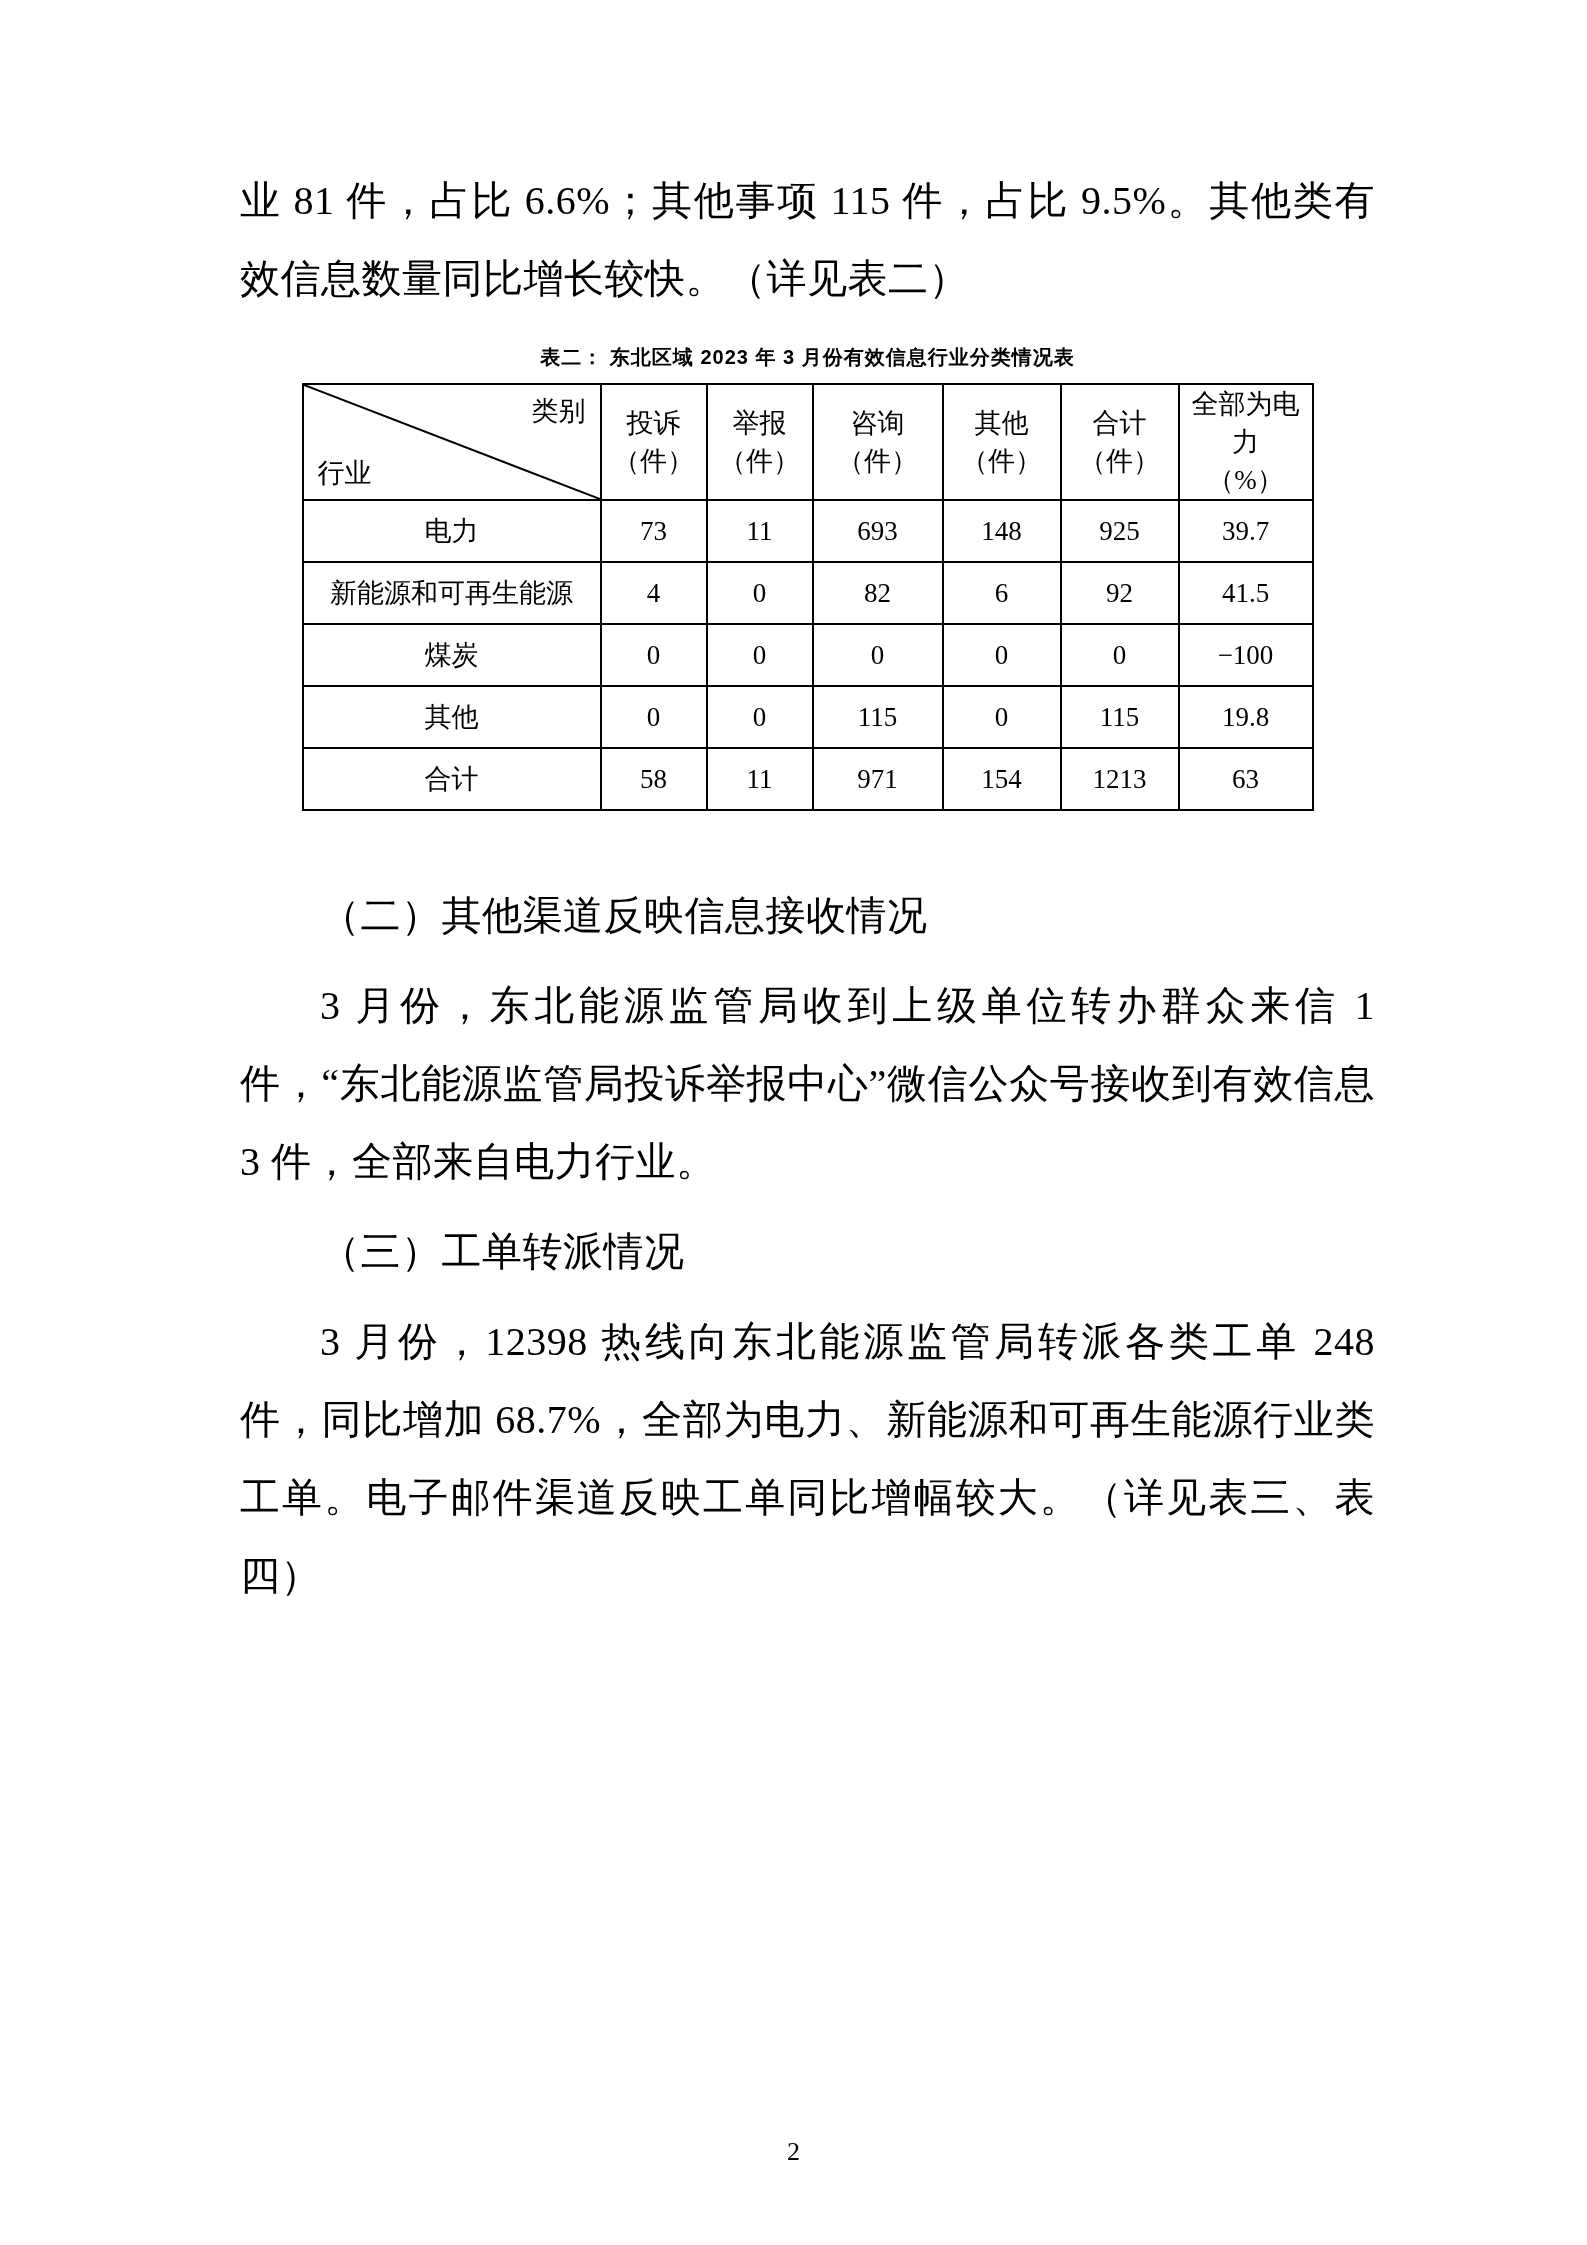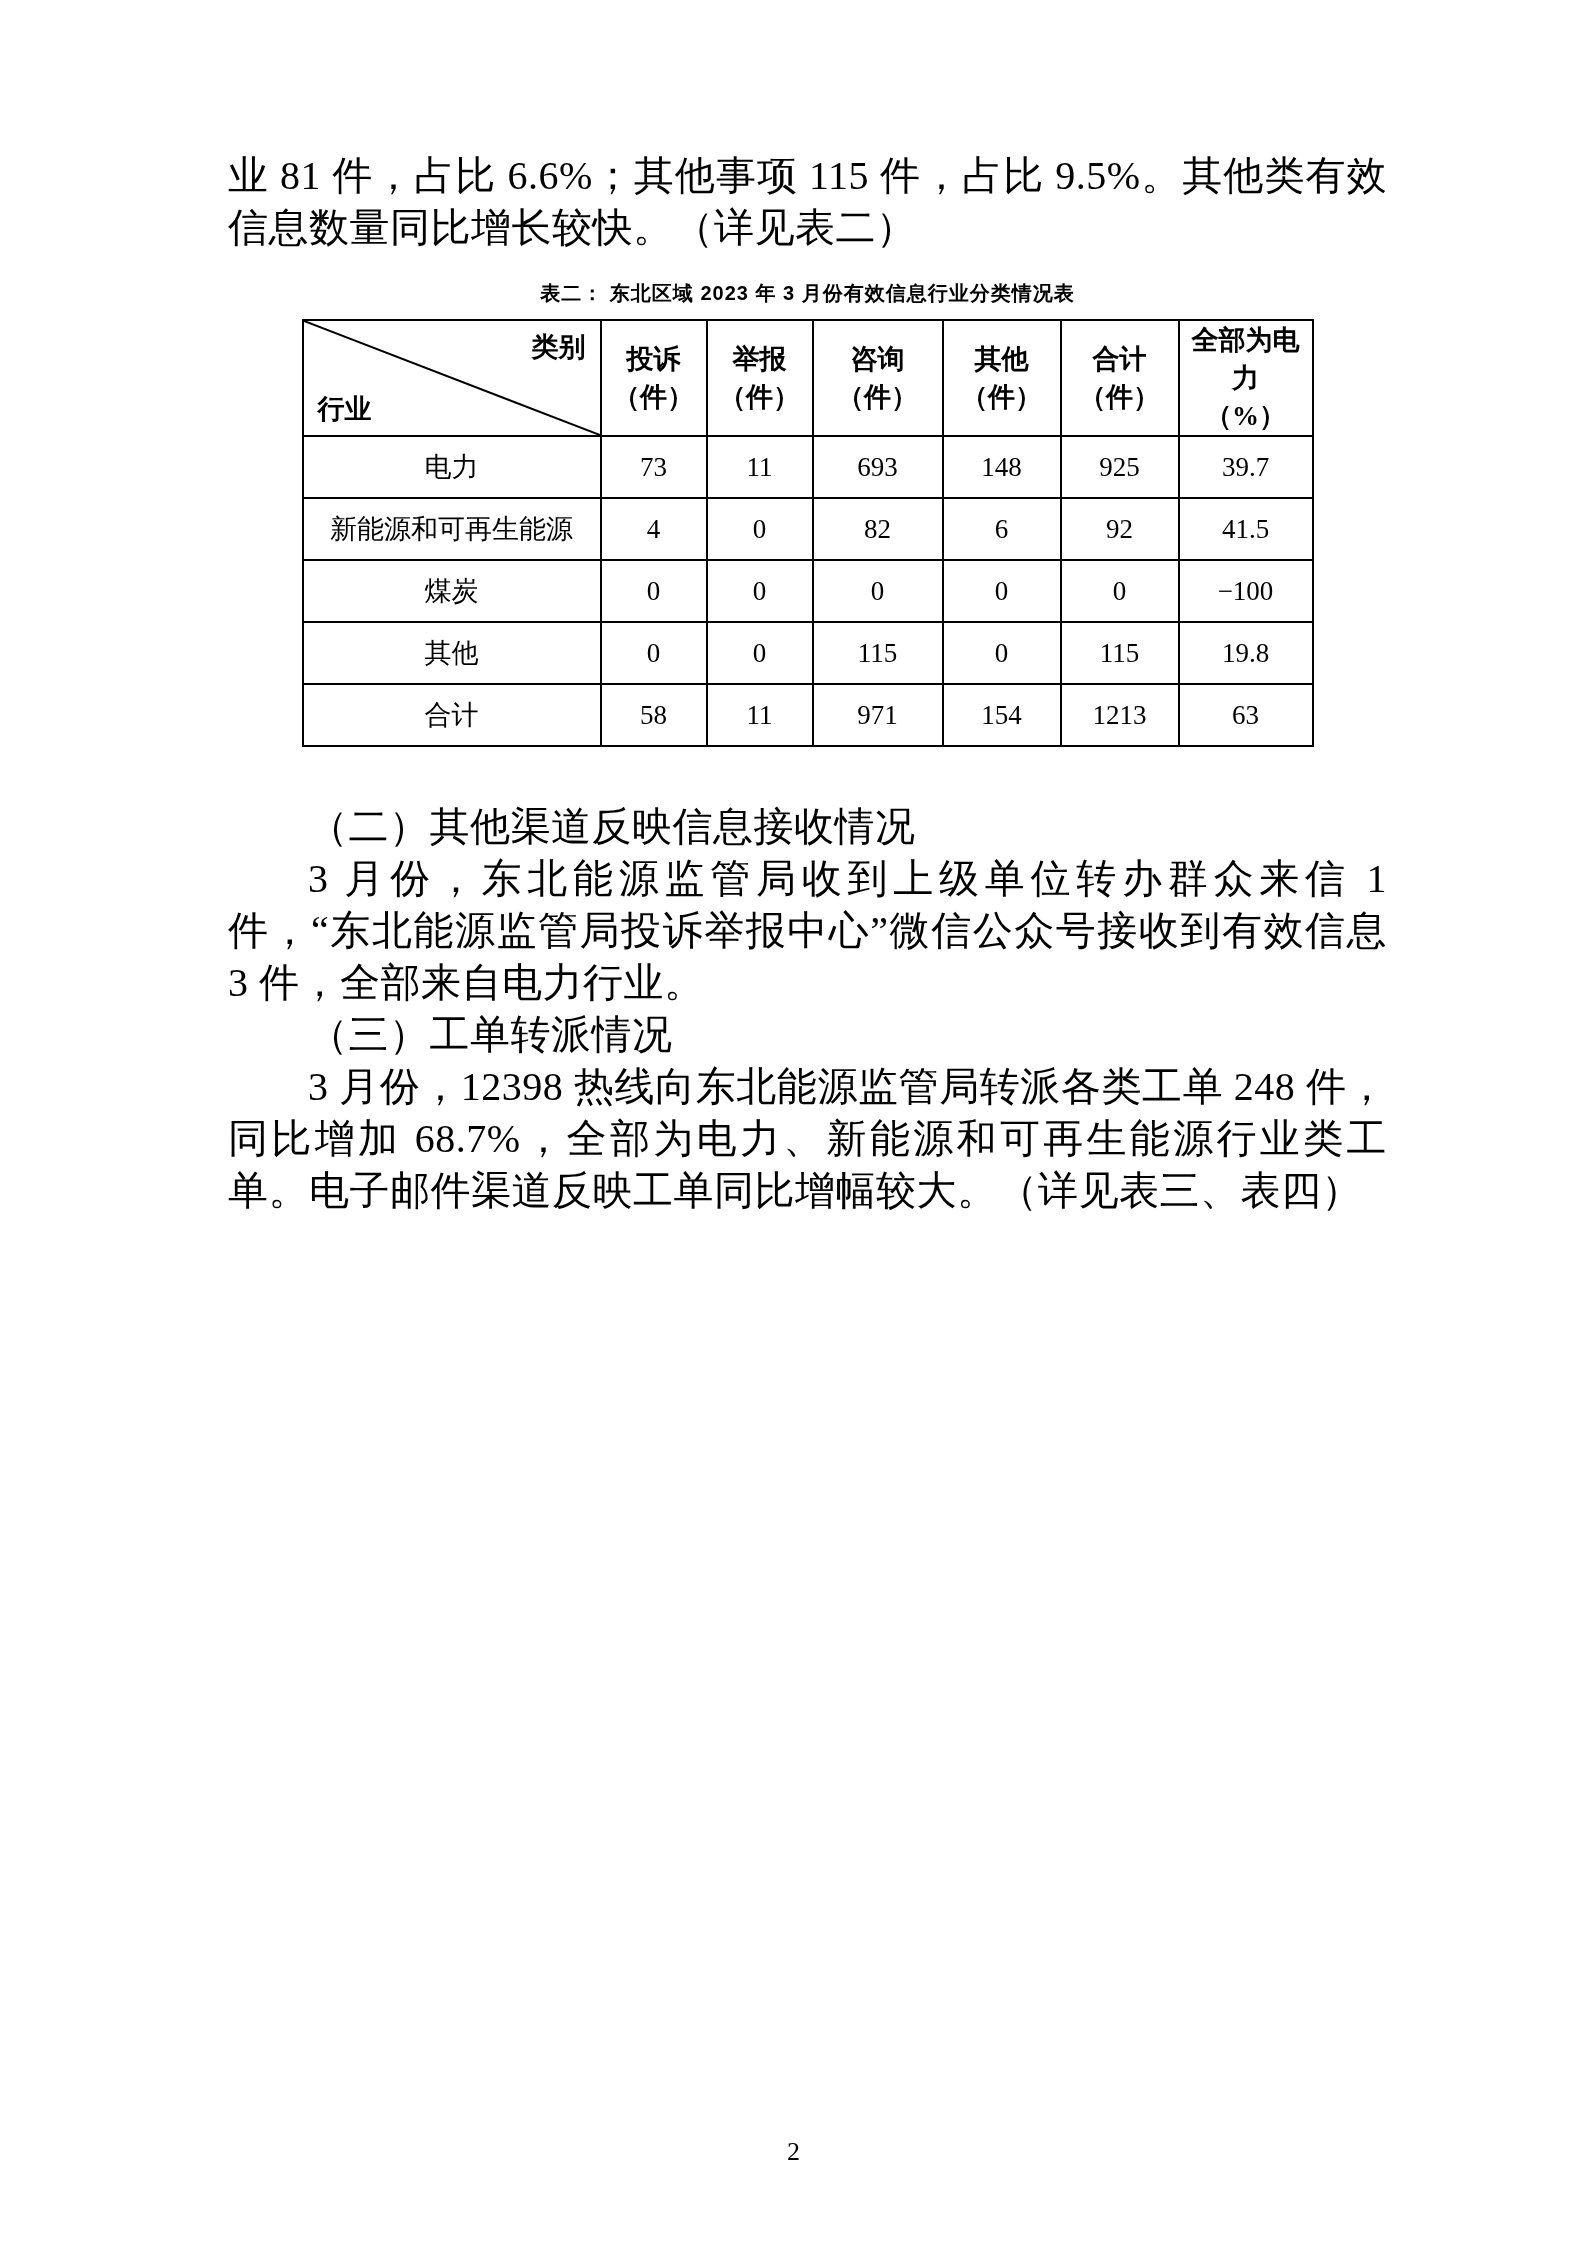--- a/index.html
+++ b/index.html
@@ -18,22 +18,22 @@
   .page {
     position: absolute;
     left: 0; top: 0;
     width: 1587px;
     height: 2245px;
     box-sizing: border-box;
     padding: 150px 200px 60px 228px;
   }
   p.body-text {
     font-size: 40px;
-    line-height: 52px;
-    margin: 0;
+    line-height: 78px;
+    margin: 12px;
     text-align: justify;
     text-justify: inter-ideograph;
     letter-spacing: 0.5px;
   }
   p.indent2 {
     text-indent: 80px;
   }
   .table-caption {
     text-align: center;
     font-size: 20px;
@@ -51,21 +51,21 @@
   table.data-table td, table.data-table th {
     border: 2px solid #000;
     text-align: center;
     vertical-align: middle;
     font-size: 27px;
     font-family: "Liberation Serif", "DejaVu Serif", serif;
     padding: 0;
     height: 60px;
   }
   table.data-table th {
-    font-weight: bold;
+    font-weight: normal;
   }
   .corner-cell {
     position: relative;
     height: 112px !important;
     padding: 0 !important;
   }
   .corner-cell .diag {
     position: absolute;
     left: 0; top: 0;
     width: 100%;

